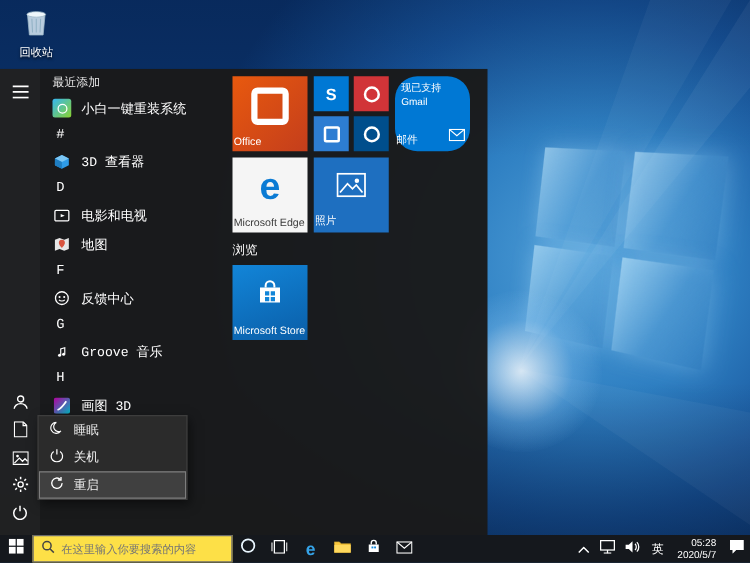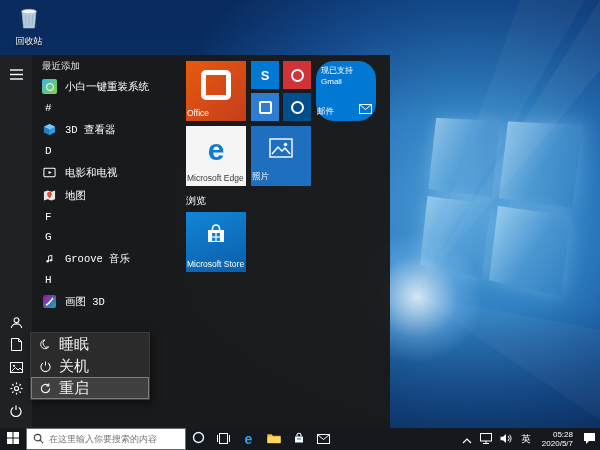--- a/index.html
+++ b/index.html
@@ -38,21 +38,21 @@
   .letter-row{height:20px;display:flex;align-items:center;font-size:11px;padding-left:3px;}
   .app-label{white-space:nowrap;overflow:hidden;}
   .ic{width:15px;height:15px;border-radius:2px;display:inline-flex;align-items:center;justify-content:center;flex:none;}
   .ic-xiaobai{background:linear-gradient(135deg,#35b6f2,#8ad32f);}
   .ic-xiaobai i{width:6px;height:6px;border:1.5px solid #fff;border-radius:50%;display:block;}
   .row-calc{margin-top:26px;}
 
   
   .power-popup{position:absolute;left:30px;top:332px;width:118px;background:#2b2b2b;
     border:1px solid #3d3d3d;z-index:6;box-shadow:2px 3px 8px rgba(0,0,0,.5);}
-  .pp-row{height:22px;display:flex;align-items:center;gap:8px;padding:0 9px;font-size:15px;color:#f0f0f0;}
+  .pp-row{height:22px;display:flex;align-items:center;gap:8px;padding:0 9px;font-size:10px;color:#f0f0f0;}
   .pp-row.active{background:#404040;box-shadow:inset 0 0 0 1px #7d7d7d;}
 
   
   .tiles{flex:1;padding:6px 0 0 16px;box-sizing:border-box;}
   .group-h{font-size:10px;height:14px;line-height:14px;margin-bottom:4px;color:#fff;}
   .tile-row{display:flex;gap:5px;margin-bottom:5px;}
   .tile{position:relative;width:60px;height:60px;flex:none;}
   .t-label{position:absolute;left:1px;bottom:3px;font-size:8.5px;color:#fff;white-space:nowrap;}
   .t-center{position:absolute;inset:0 0 12px 0;display:flex;align-items:center;justify-content:center;}
   .tile-office{background:linear-gradient(135deg,#e8590e,#c43e1c);}
@@ -71,21 +71,21 @@
   .tile-edge{background:#f5f5f5;}
   .edge-e{font-size:30px;font-weight:bold;color:#0b7bd4;line-height:1;}
   .tile-edge .t-label{color:#3a3a3a;}
   .tile-photos{background:#1e6fc0;}
   .tile-store{background:linear-gradient(160deg,#1285d8,#0a5ea8);}
 
   
   .taskbar{position:absolute;left:0;bottom:0;width:600px;height:22px;background:#15181d;
     display:flex;align-items:center;z-index:10;}
   .tb-start{width:26px;height:22px;display:flex;align-items:center;justify-content:center;}
-  .tb-search{width:160px;height:22px;background:#ffffff;border:1px solid #6b6b6b;box-sizing:border-box;
+  .tb-search{width:160px;height:22px;background:#fde047;border:1px solid #6b6b6b;box-sizing:border-box;
     display:flex;align-items:center;gap:5px;padding:0 6px;}
   .tb-search input{border:none;outline:none;font-size:9px;color:#444;width:100%;padding:0;
     font-family:"Liberation Sans","DejaVu Sans",sans-serif;background:transparent;}
   .tb-icon{width:25px;height:22px;display:flex;align-items:center;justify-content:center;}
   .edge-tb{font-size:14px;font-weight:bold;color:#35a3e8;line-height:1;}
   .tb-right{margin-left:auto;display:flex;align-items:center;height:100%;}
   .tray-btn{height:22px;display:flex;align-items:center;justify-content:center;padding:0 4px;}
   .tray-ime{font-size:9.5px;color:#fff;padding:0 5px;}
   .tray-clock{font-size:8px;line-height:9px;text-align:right;padding:0 6px;color:#fff;}
 </style>
@@ -234,20 +234,31 @@
               <path d="M7 3 a2.6 2.6 0 0 1 2.6 2.6 c0 2 -2.6 4.4 -2.6 4.4 s-2.6 -2.4 -2.6 -4.4 A2.6 2.6 0 0 1 7 3 Z" fill="#d9543f"></path>
             </svg>
         </span>
         <span class="app-label">地图</span>
       </div>
 
       <div class="letter-row">
         <span>F</span>
       </div>
 
+      <div class="app-row">
+        <span class="ic">
+          <svg width="13" height="13" viewBox="0 0 14 14">
+              <circle cx="7" cy="7" r="5.5" fill="none" stroke="#fff" stroke-width="1.1"></circle>
+              <circle cx="5" cy="6" r="0.9" fill="#fff"></circle>
+              <circle cx="9" cy="6" r="0.9" fill="#fff"></circle>
+              <path d="M4.5 8.5 a3 2.2 0 0 0 5 0" fill="none" stroke="#fff"></path>
+            </svg>
+        </span>
+        <span class="app-label">反馈中心</span>
+      </div>
 
       <div class="letter-row">
         <span>G</span>
       </div>
 
       <div class="app-row">
         <span class="ic">
           <svg width="13" height="13" viewBox="0 0 14 14">
               <path d="M6 10 V4.5 L9.5 3.5 V9" stroke="#fff" fill="none" stroke-width="1"></path>
               <circle cx="5" cy="10" r="1.3" fill="#fff"></circle>

